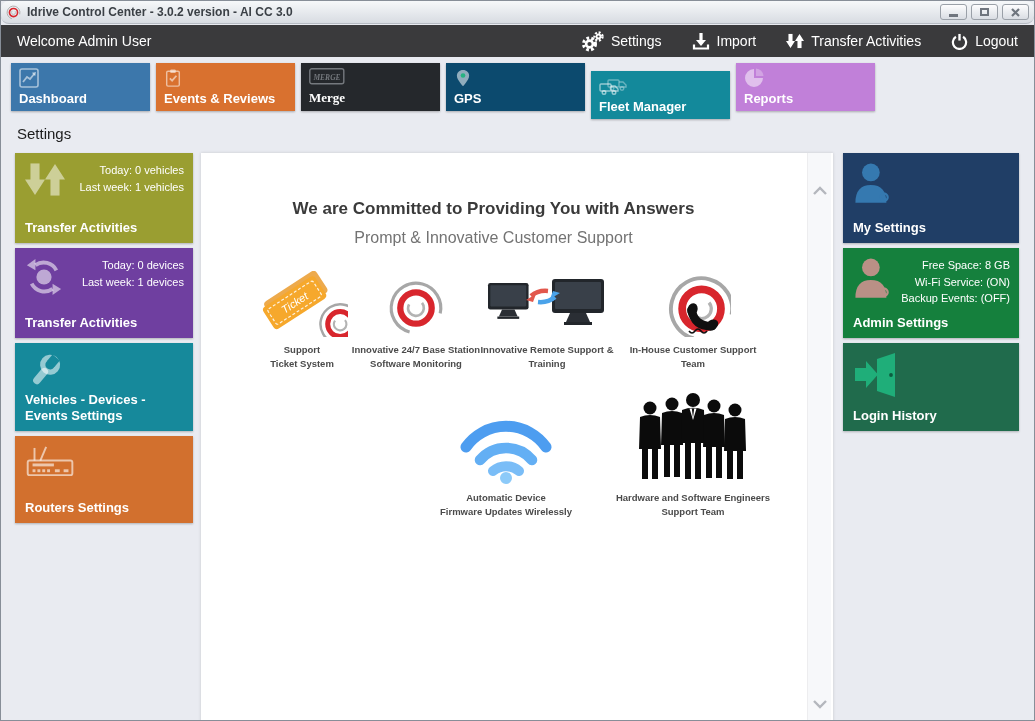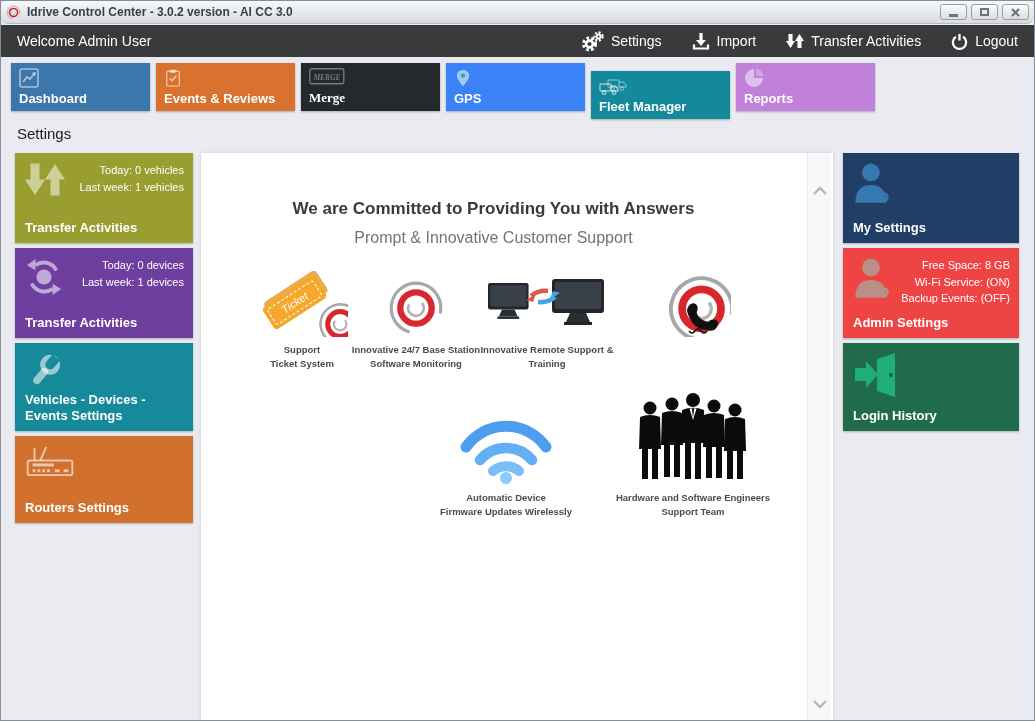--- a/index.html
+++ b/index.html
@@ -158,21 +158,21 @@
       </svg>
       <span class="tile-label">Events &amp; Reviews</span>
     </div>
     <div class="tile" style="background-color: rgb(37, 40, 44); font-family: Liberation Serif, serif;">
       <svg class="tile-icon" width="36" height="17" viewBox="0 0 36 17">
         <rect x="0.8" y="0.8" width="34" height="15" rx="2" fill="none" stroke="#75797e" stroke-width="1.4"></rect>
         <text x="18" y="11.5" text-anchor="middle" font-size="7.5" font-style="italic" font-weight="bold" fill="#75797e">MERGE</text>
       </svg>
       <span class="tile-label">Merge</span>
     </div>
-    <div class="tile" style="background-color: #3b82f6;">
+    <div class="tile" style="background-color: #0c4a6e;">
       <svg class="tile-icon" width="18" height="20" viewBox="0 0 20 20">
         <path d="M10 1 C6 1 3.2 3.8 3.2 7.4 C3.2 12 10 19 10 19 C10 19 16.8 12 16.8 7.4 C16.8 3.8 14 1 10 1 Z" fill="currentColor"></path>
         <circle cx="10" cy="7.2" r="2.6" fill="#27b382"></circle>
       </svg>
       <span class="tile-label">GPS</span>
     </div>
     <div class="tile" style="background-color: rgb(19, 137, 155); margin-top: 8px;">
       <svg class="tile-icon" width="30" height="20" viewBox="0 0 30 20">
         <g fill="none" stroke="currentColor" stroke-width="1.4" opacity=".65" transform="translate(8,-1)">
           <rect x="1" y="5" width="11" height="7" rx="1"></rect>
@@ -258,21 +258,21 @@
     </div>
   </div>
 
   <div class="right-cards">
     <div class="card h90" style="background-color: rgb(32, 62, 102);">
       <svg class="card-icon" width="38" height="42" viewBox="0 0 34 38" fill="#3579b0" style="color:#3579b0">
           <use href="#sym-person"></use>
         </svg>
       <div class="card-label">My Settings</div>
     </div>
-    <div class="card h90" style="background-color: #ef4444;">
+    <div class="card h90" style="background-color: #15803d;">
       <svg class="card-icon" width="38" height="42" viewBox="0 0 34 38" fill="#ba9086" style="color:#ba9086">
           <use href="#sym-person"></use>
         </svg>
       <div class="card-stats">
         <div>Free Space: 8 GB</div>
         <div>Wi-Fi Service: (ON)</div>
         <div>Backup Events: (OFF)</div>
       </div>
       <div class="card-label">Admin Settings</div>
     </div>
@@ -357,20 +357,24 @@
           <g transform="translate(4,0) scale(1.12)">
               <use href="#sym-target"></use>
             </g>
           <g transform="translate(42,30) rotate(38)">
             <path d="M0,9 Q13,20 26,9" stroke="#101010" stroke-width="8.5" fill="none" stroke-linecap="round"></path>
             <ellipse cx="0.5" cy="8" rx="5" ry="6.5" fill="#101010" transform="rotate(-18 0.5 8)"></ellipse>
             <ellipse cx="25.5" cy="8" rx="5" ry="6.5" fill="#101010" transform="rotate(18 25.5 8)"></ellipse>
           </g>
           <path d="M34,58 q3,4 6,0 q3,-4 6,0 q3,4 6,0" stroke="#101010" stroke-width="1.6" fill="none"></path>
         </svg>
+      </div>
+      <div class="f-caption">
+        <div>In-House Customer Support</div>
+        <div>Team</div>
       </div>
     </div>
 
 
     <div class="feature row2" style="top:232px; left:220px;">
       <div class="f-icon">
         <svg width="98" height="74" viewBox="0 0 98 74">
           <g fill="none" stroke-linecap="round">
             <path d="M9,36 A49,49 0 0 1 89,36" stroke="#4d9df0" stroke-width="11"></path>
             <path d="M23,49 A34,34 0 0 1 75,49" stroke="#63aff4" stroke-width="10.5"></path>

